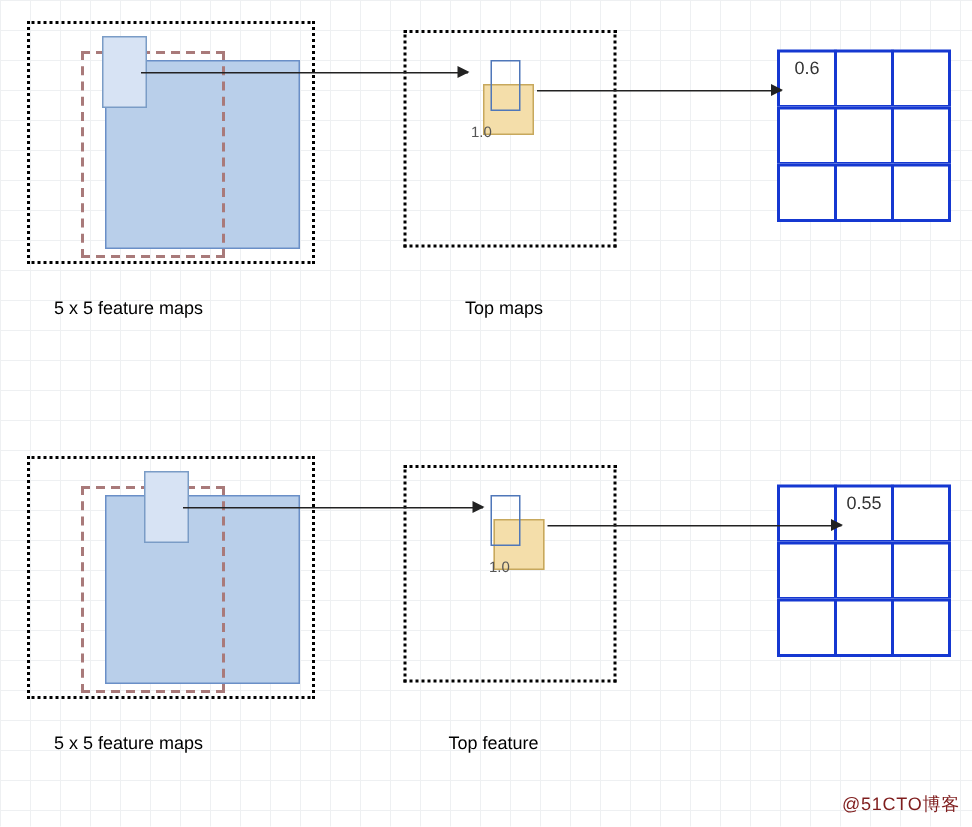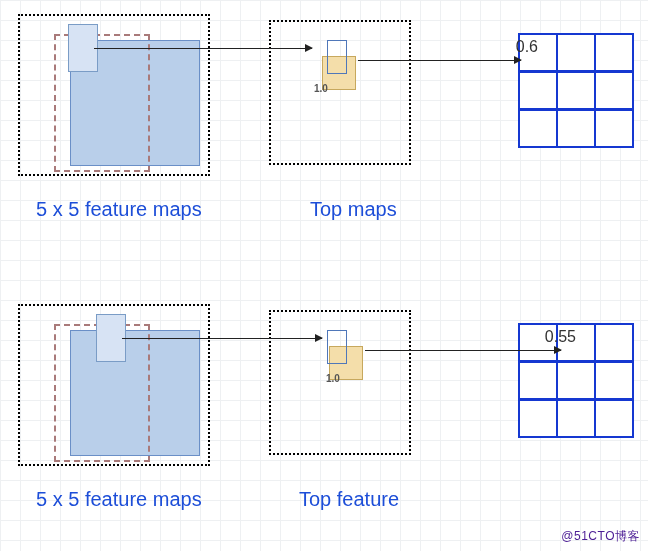--- a/index.html
+++ b/index.html
@@ -23,21 +23,21 @@
   .page { position: absolute; inset: 0; }
 
   .dotted-box {
     position: absolute;
     border: 2px dotted #000;
     background: transparent;
   }
 
   
   .panel-left { width: 192px; height: 162px; }
-  .panel-mid  { width: 142px; height: 145px; font-weight: bold; }
+  .panel-mid  { width: 142px; height: 145px; }
 
   .blue-map {
     position: absolute;
     background: #b9cfea;
     border: 1px solid #6a8fc7;
   }
   .dashed-red {
     position: absolute;
     border: 2px dashed #a97a7a;
     background: transparent;
@@ -61,24 +61,24 @@
 
   .output-grid {
     position: absolute;
     display: grid;
     grid-template-columns: repeat(3, 38px);
     grid-template-rows: repeat(3, 38px);
   }
   .output-grid .cell {
     border: 2px solid #1538d1;
     margin: -1px 0 0 -1px;
-    font-size: 16px;
+    font-size: 12px;
     display: flex;
     align-items: flex-start;
-    justify-content: flex-end;
+    justify-content: center;
     padding: 3px 18px;
     color: #333;
     background: #fff;
   }
 
   .arrow {
     position: absolute;
     height: 1px;
     background: #222;
   }
@@ -86,35 +86,35 @@
     content: "";
     position: absolute;
     right: -1px; top: -4px;
     border-left: 8px solid #222;
     border-top: 4px solid transparent;
     border-bottom: 4px solid transparent;
   }
 
   .label {
     position: absolute;
-    font-size: 20px;
-    color: #1d4ed8;
+    font-size: 12px;
+    color: #000000;
     white-space: nowrap;
   }
   .small-label {
     position: absolute;
     font-size: 10px;
     color: #555;
   }
 
   .watermark {
     position: absolute;
     right: 8px; bottom: 6px;
     font-size: 12px;
-    color: #4c1d95;
+    color: #7f1d1d;
     letter-spacing: 0.5px;
   }
 </style>
 </head>
 <body>
 
 <div class="gridbg"></div>
 
 <div class="page">
 

